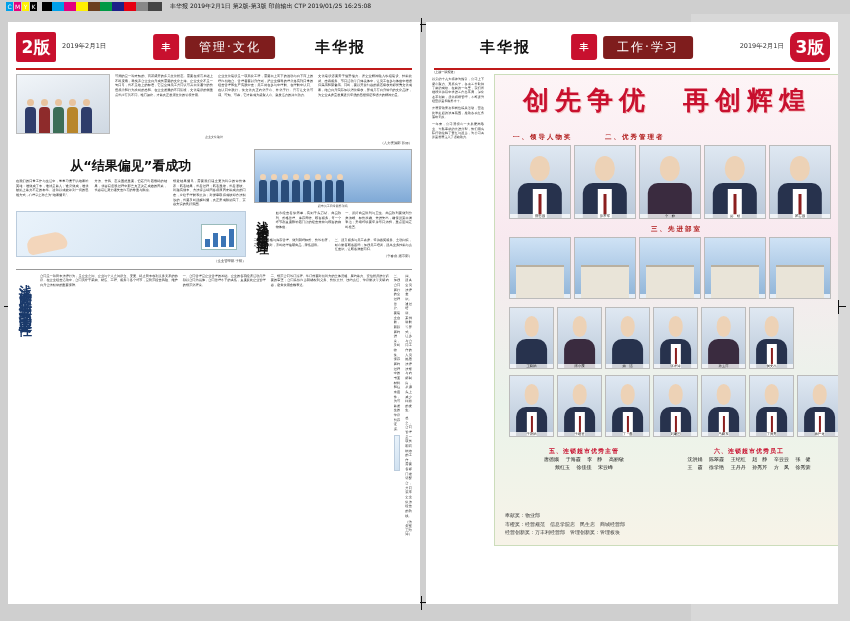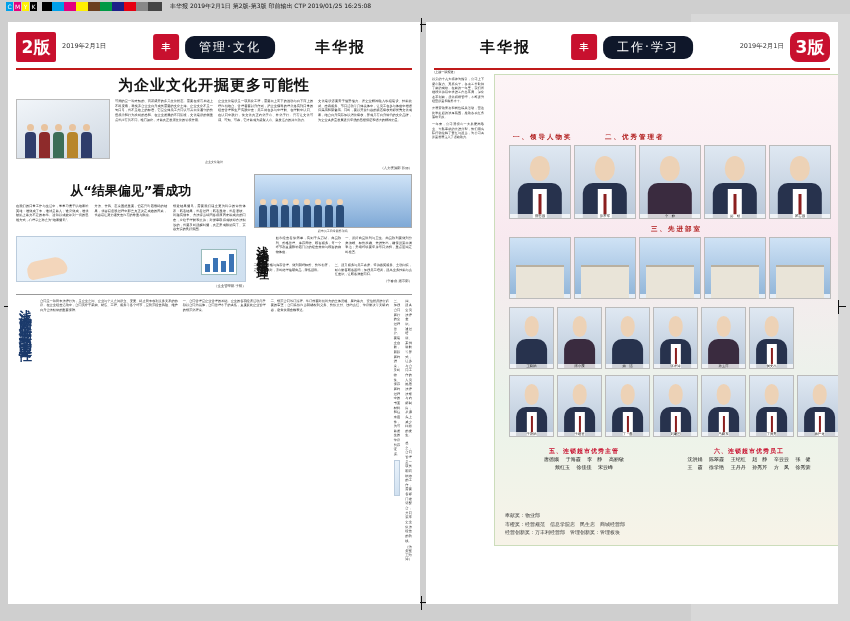--- a/index.html
+++ b/index.html
@@ -21,21 +21,21 @@
   .page{position:relative;background:#fff;overflow:hidden;}
   .page2{width:412px;height:582px;}
   .page3{width:412px;height:582px;}
 
   
   .masthead{position:relative;height:40px;border-bottom:2px solid #c01a1a;margin:6px 8px 0 8px;}
   .pagenum{position:absolute;left:0;top:4px;width:40px;height:30px;background:#c8102e;color:#fff;font-size:17px;font-weight:bold;text-align:center;line-height:30px;border-radius:2px;}
   .pagenum.right{left:auto;right:0;border-radius:8px;}
   .mh-center{position:absolute;left:50%;top:6px;transform:translateX(-50%);display:flex;align-items:center;gap:6px;}
   .mh-logo{width:26px;height:26px;background:#c8102e;border-radius:3px;color:#fff;font-size:9px;text-align:center;line-height:26px;font-weight:bold;}
-  .mh-band{background:#0f172a;color:#fff;font-size:12px;padding:3px 14px;border-radius:9px;letter-spacing:2px;}
+  .mh-band{background:#7f1d1d;color:#fff;font-size:12px;padding:3px 14px;border-radius:3px;letter-spacing:2px;}
   .mh-date{position:absolute;left:46px;top:14px;font-size:6.5px;color:#333;}
   .mh-date.right{left:auto;right:46px;}
   .mh-title{position:absolute;right:46px;top:10px;font-size:15px;font-weight:bold;color:#111;letter-spacing:2px;}
   .mh-title.left{right:auto;left:46px;}
 
   
   .col-txt{font-size:3.2px;line-height:1.45;color:#222;text-align:justify;word-break:break-all;}
   .headline{font-weight:bold;color:#111;text-align:center;}
   .rule{border-top:1px solid #999;}
 
@@ -117,21 +117,20 @@
         <div class="mh-date">2019年2月1日</div>
         <div class="mh-center">
           <div class="mh-logo">丰</div>
           <div class="mh-band">管理·文化</div>
         </div>
         <div class="mh-title">丰华报</div>
       </div>
 
       <div class="p2body">
 
-        <div class="headline h1">为企业文化开掘更多可能性</div>
 
         <div class="lead">
           <div class="leadimg">
             <div class="ppl">
               <i style="left:2px"></i>
                 <i class="r" style="left:16px"></i>
                 <i class="g" style="left:30px"></i>
                 <i class="y" style="left:44px"></i>
                 <i style="left:58px"></i>
             </div>
@@ -229,20 +228,21 @@
 
       <div style="position:absolute;left:6px;top:48px;width:52px;">
         <div class="tinycol">（上接一版报道）</div>
         <div class="tinycol" style="margin-top:3px;">以党的十九大精神为指引，公司上下凝心聚力、真抓实干，各项工作取得了新的成绩。在新的一年里，我们将继续坚持稳中求进工作总基调，深化改革创新，强化精细管理，不断提升经营质量和服务水平。</div>
         <div class="tinycol" style="margin-top:3px;">开展劳动竞赛和岗位练兵活动，营造比学赶超的浓厚氛围，推动各项任务落地见效。</div>
         <div class="tinycol" style="margin-top:3px;">一年来，公司涌现出一大批爱岗敬业、无私奉献的先进典型，他们用实际行动诠释了责任与担当，为公司高质量发展注入了强劲动力。</div>
       </div>
 
       <div class="p3hero" style="left:62px;width:344px;">
 
+        <div class="heroTitle">创先争优　再创辉煌</div>
 
         <div class="secLabel" style="left:18px;top:58px;">一、领导人物奖</div>
         <div class="secLabel" style="left:110px;top:58px;">二、优秀管理者</div>
 
         <div class="grid" style="left:14px;top:70px;grid-template-columns:repeat(5,62px);grid-auto-rows:74px;">
           <div class="cell portrait">
             <div class="head"></div>
             <div class="body"></div>
             <div class="shirt"></div>
             <div class="tie"></div>

